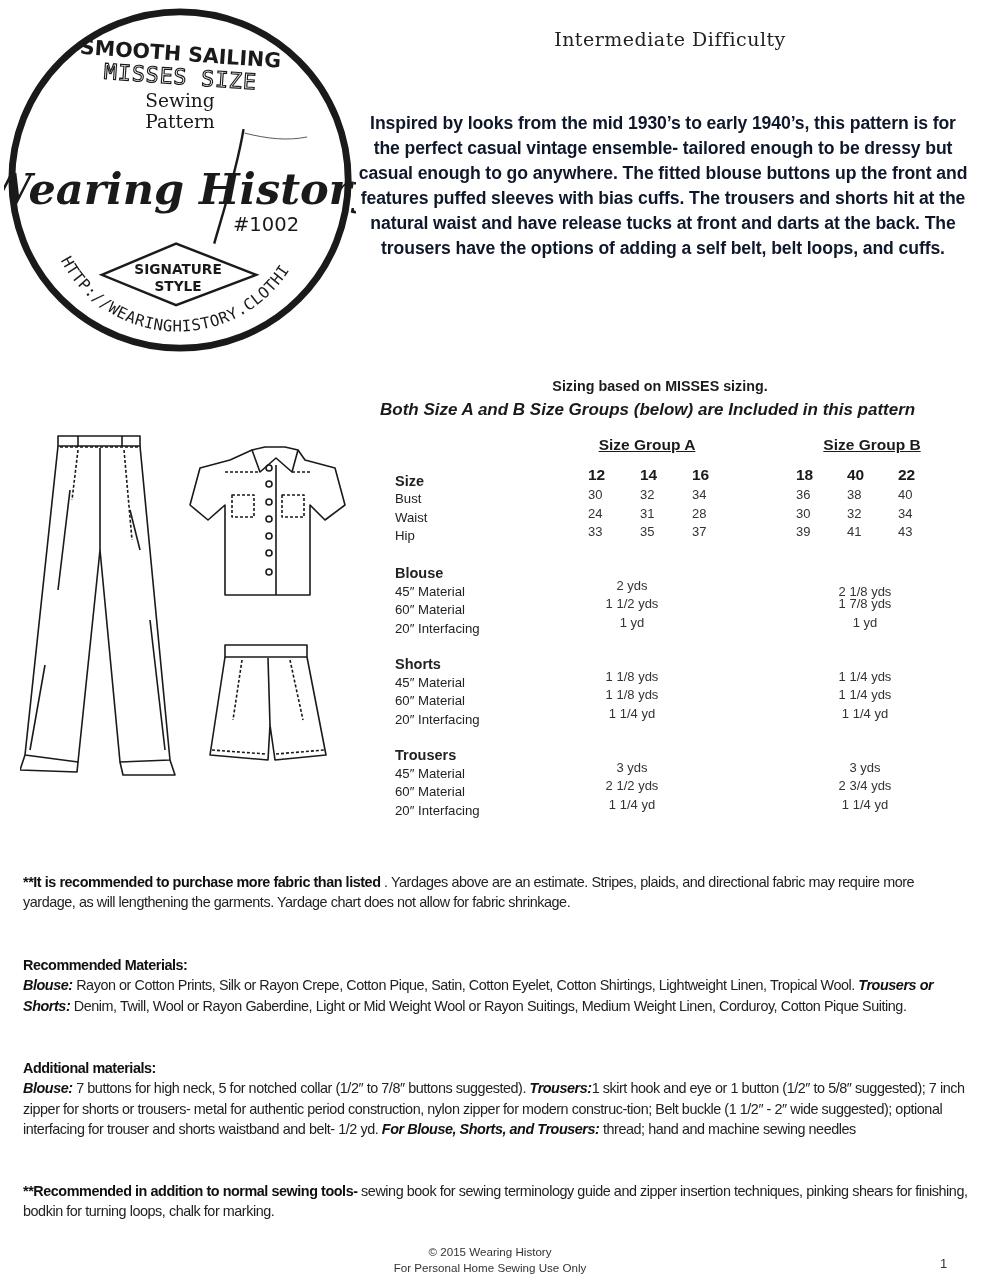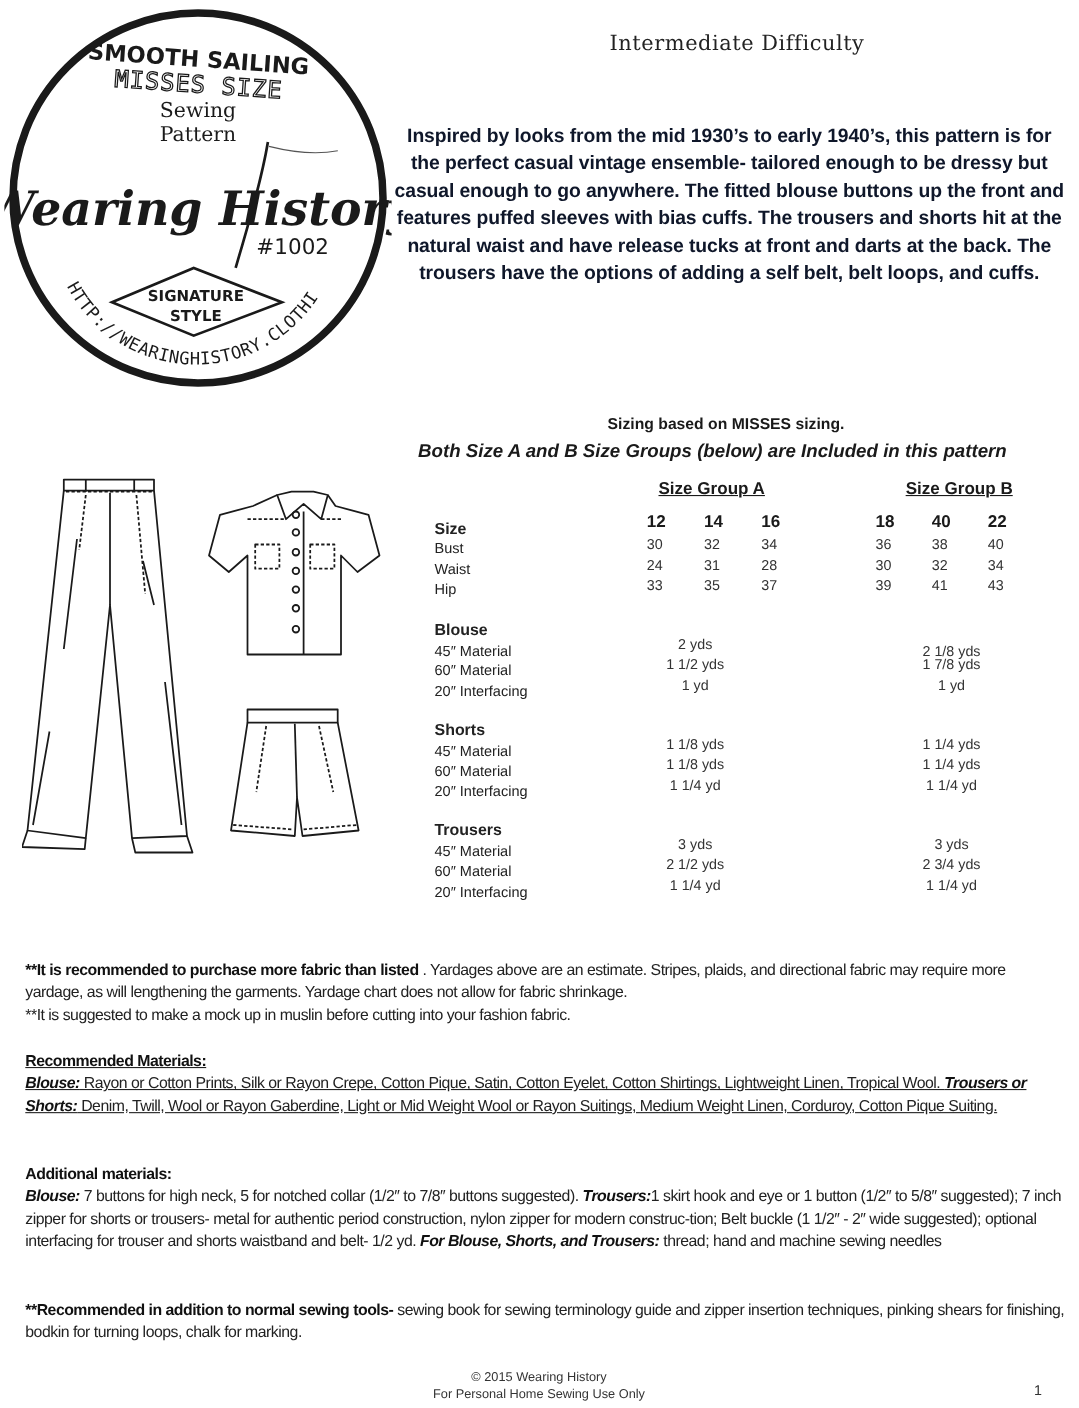--- a/index.html
+++ b/index.html
@@ -177,24 +177,23 @@
     <div class="abs row-label" style="top: 784.3px;">60″ Material</div>
     <div class="abs yard yA" style="top: 778.3px;">2 1/2 yds</div>
     <div class="abs yard yB" style="top: 778.3px;">2 3/4 yds</div>
     <div class="abs row-label" style="top: 802.6px;">20″ Interfacing</div>
     <div class="abs yard yA" style="top: 796.6px;">1 1/4 yd</div>
     <div class="abs yard yB" style="top: 796.6px;">1 1/4 yd</div>
   </div>
 
 <div class="abs notes" style="top:872px;">
   <b>**It is recommended to purchase more fabric  than listed</b><span> .  Yardages above are an estimate.  Stripes, plaids, and directional fabric may require more yardage, as will lengthening the garments. Yardage chart does not allow for fabric shrinkage.</span>
-  <div>**It is suggested to  make a mock up in muslin before cutting into your fashion fabric.</div>
-</div>
-
-<div class="abs notes" style="top:955px;text-decoration:underline;">
+</div>
+
+<div class="abs notes" style="top:955px;">
   <b>Recommended Materials:</b>
   <div><b><i>Blouse:</i></b><span> Rayon or Cotton Prints,  Silk or Rayon Crepe, Cotton Pique, Satin, Cotton Eyelet, Cotton Shirtings, Lightweight Linen, Tropical Wool.   </span><b><i>Trousers or Shorts:</i></b><span> Denim, Twill, Wool or Rayon Gaberdine, Light or Mid Weight Wool or Rayon Suitings, Medium Weight Linen, Corduroy, Cotton Pique Suiting.</span></div>
 </div>
 
 <div class="abs notes" style="top:1058px;">
   <b>Additional materials:</b>
   <div><b><i>Blouse:</i></b><span> 7 buttons for high neck, 5 for notched collar (1/2″ to 7/8″ buttons suggested).  </span><b><i>Trousers:</i></b><span>1 skirt hook and eye or 1 button (1/2″ to 5/8″ suggested);  7 inch zipper for shorts or trousers- metal for authentic period construction, nylon zipper for modern construc-tion; Belt buckle (1 1/2″ - 2″ wide suggested); optional interfacing for trouser and shorts waistband and belt- 1/2 yd.  </span><b><i>For Blouse, Shorts, and  Trousers:</i></b><span>  thread; hand and machine sewing needles</span></div>
 </div>
 
 <div class="abs notes" style="top:1181px;">

